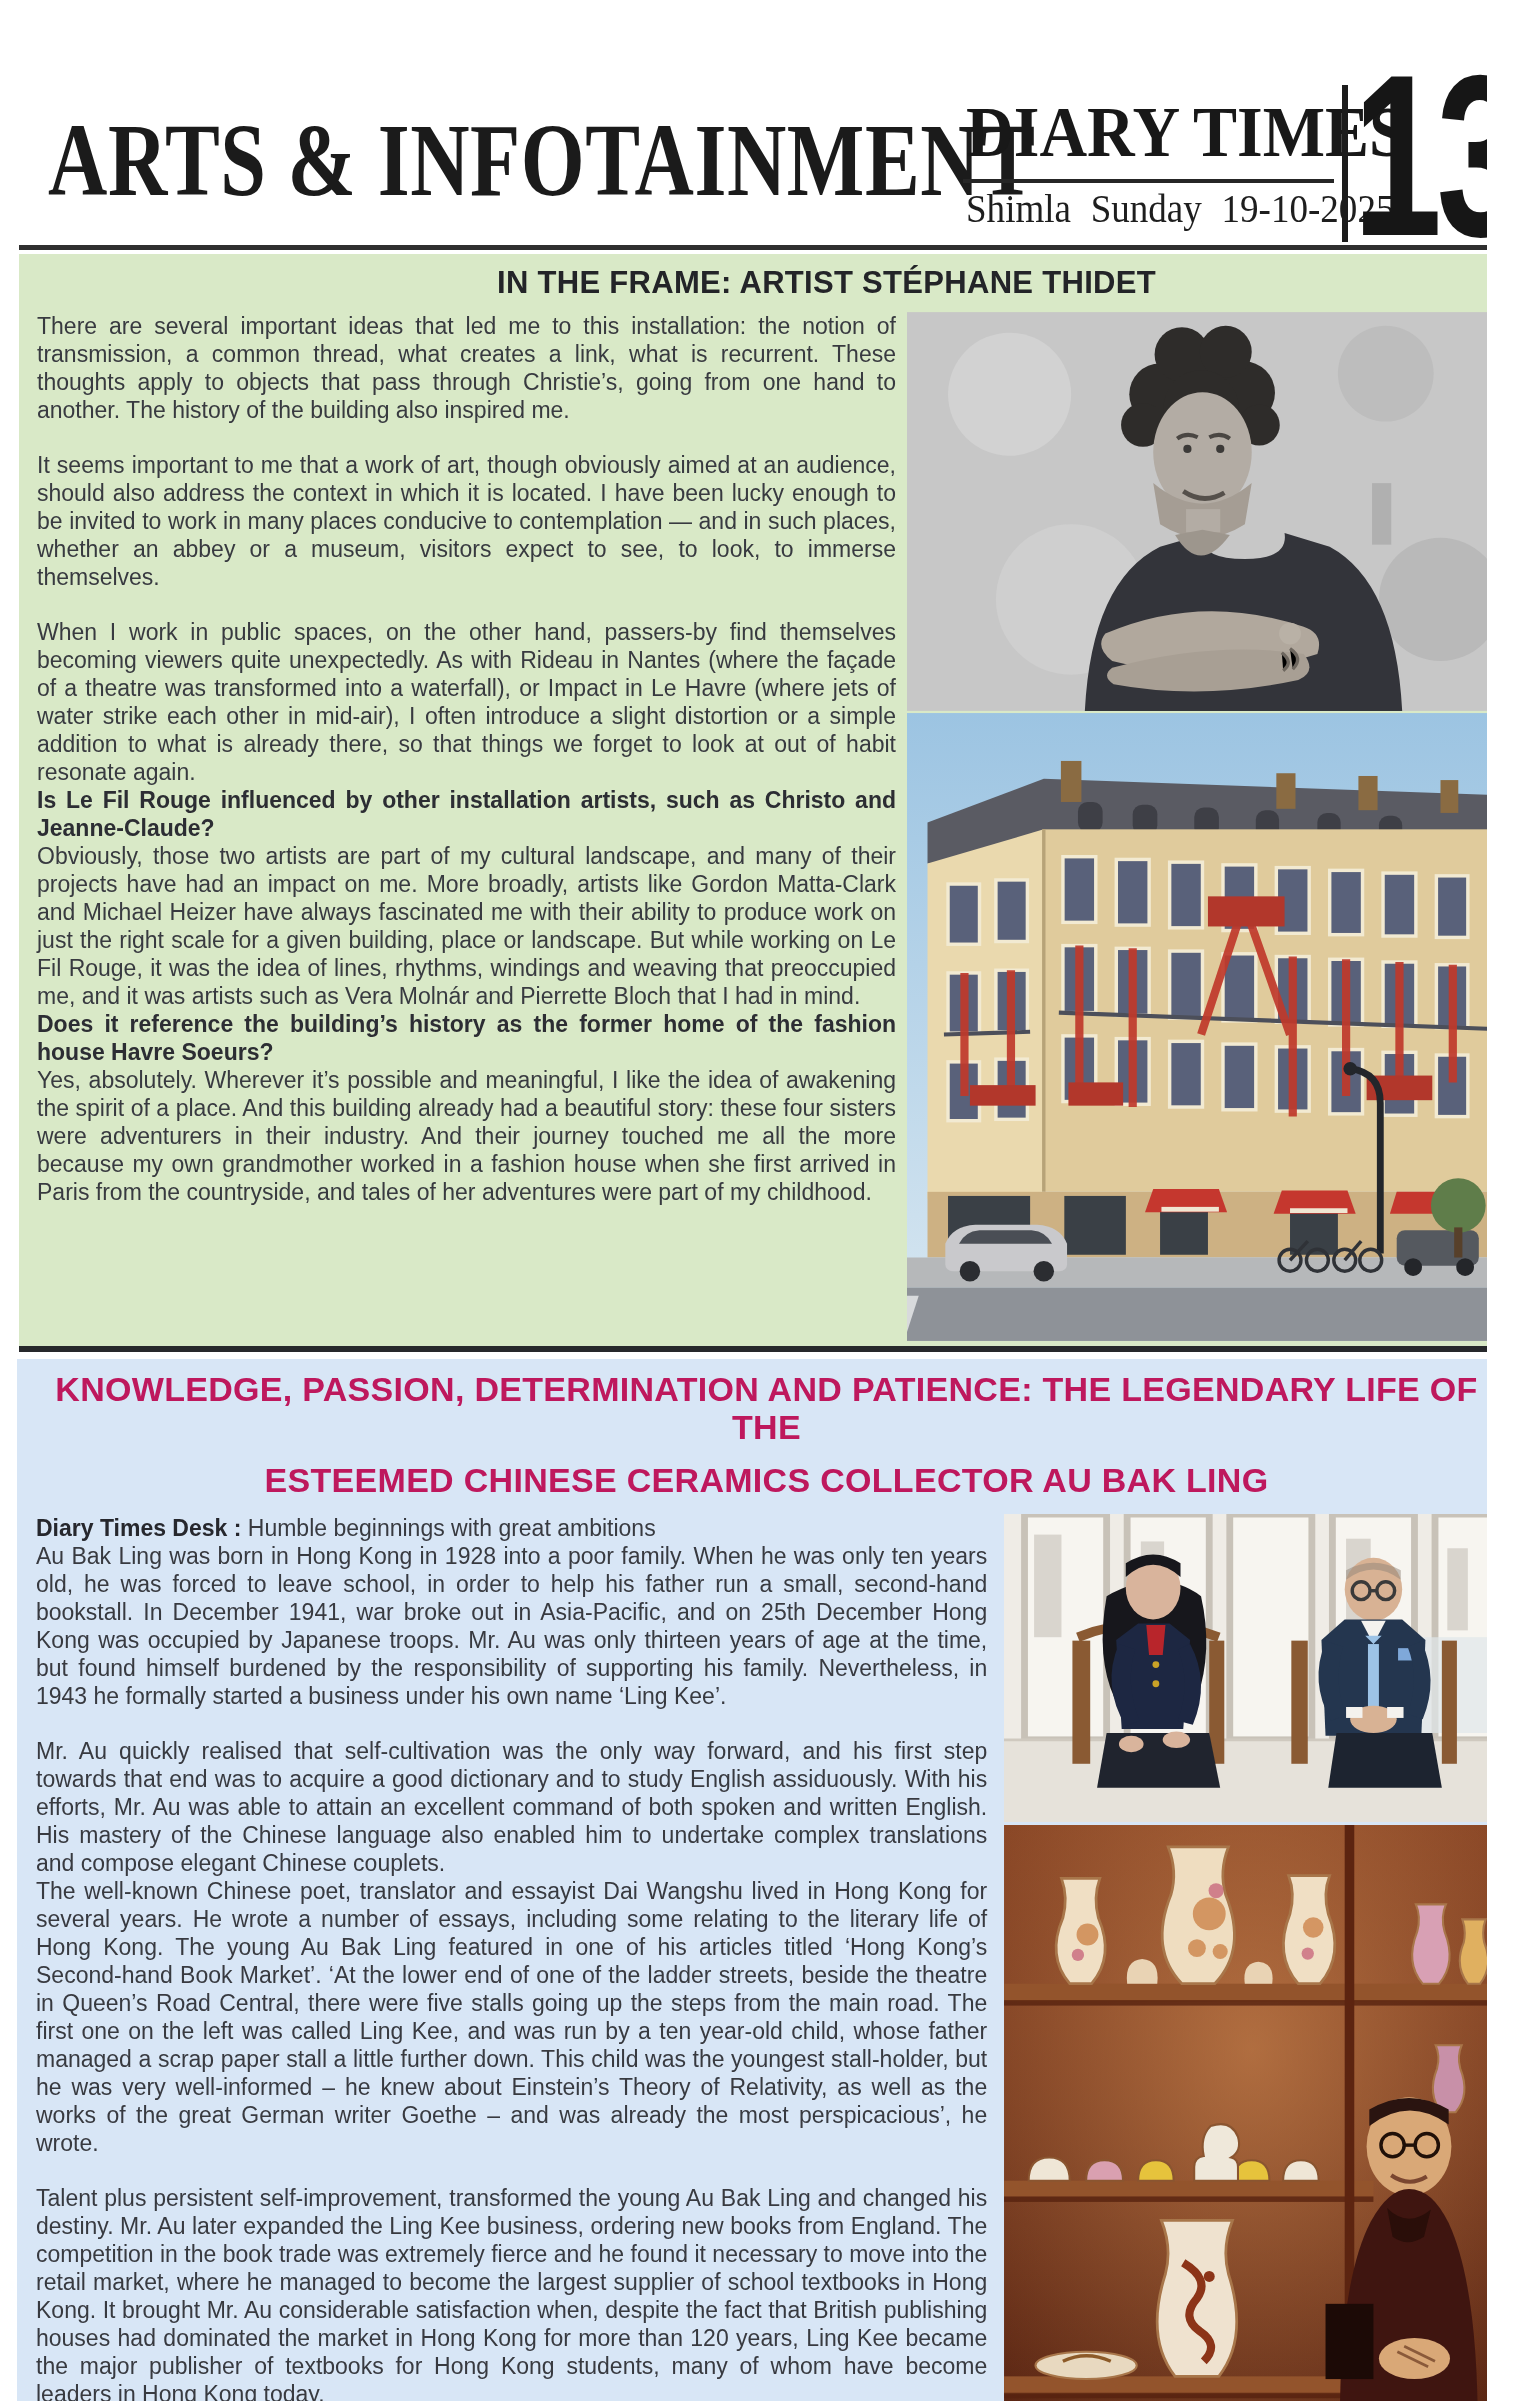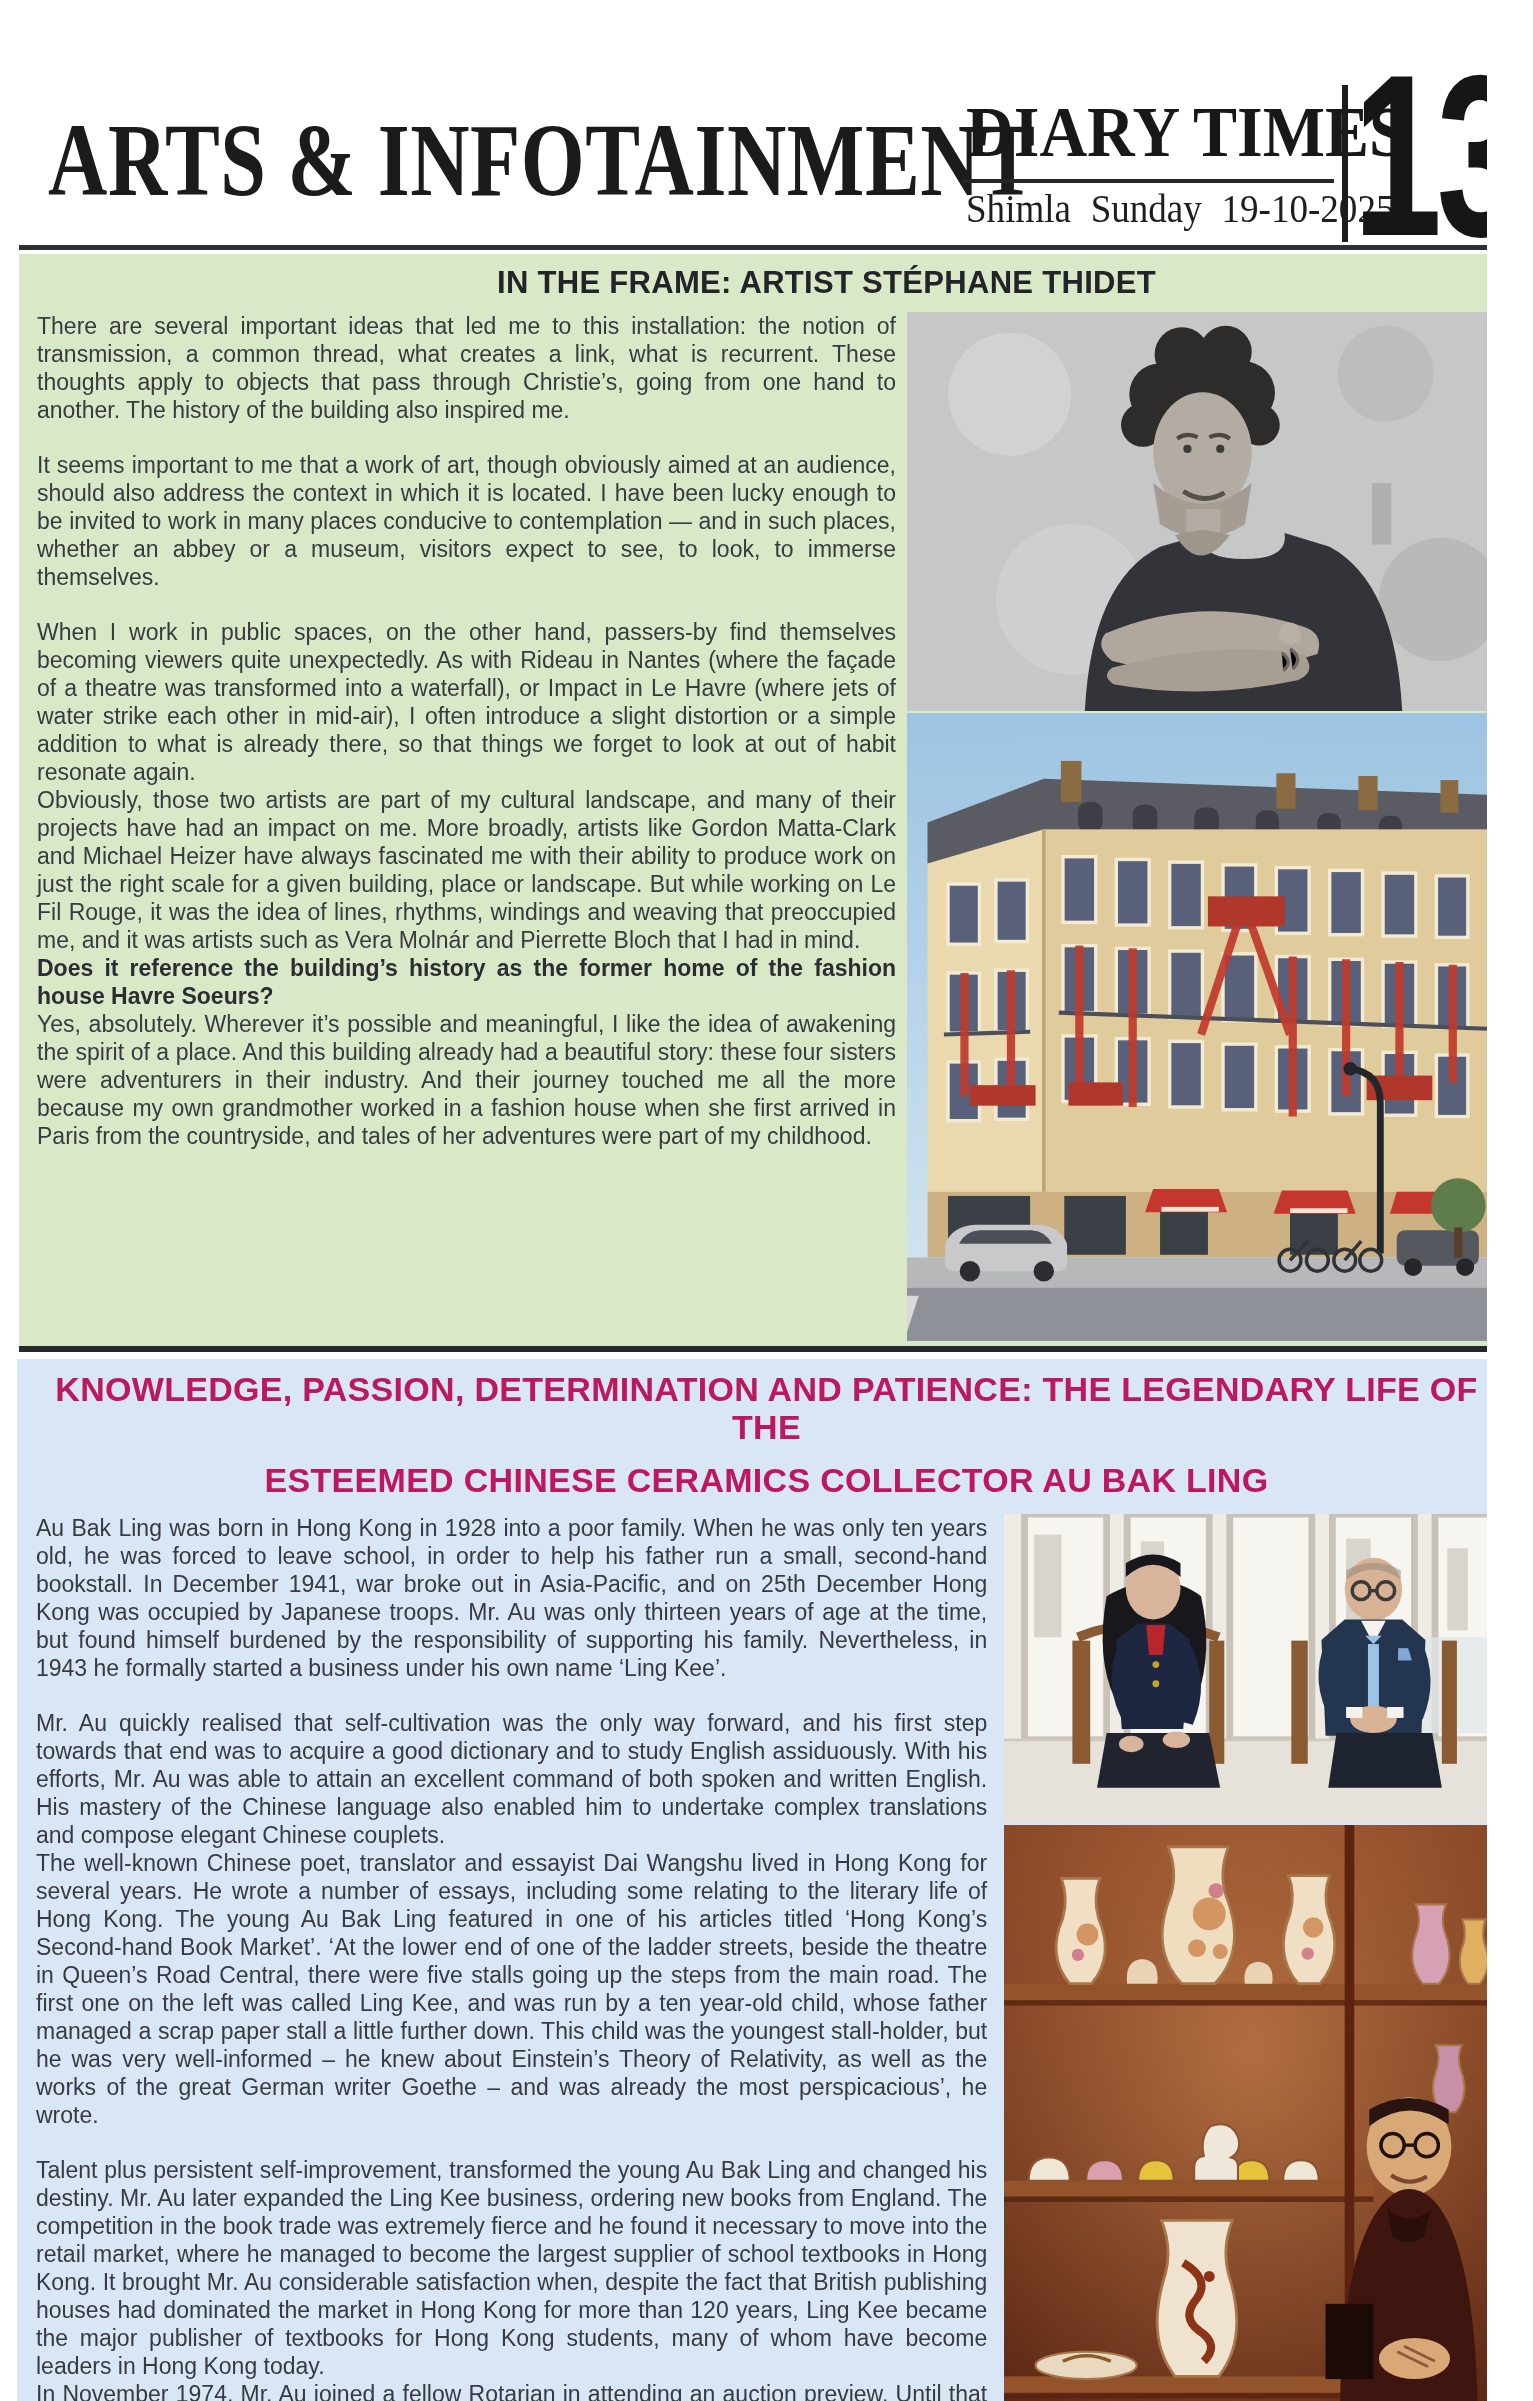--- a/index.html
+++ b/index.html
@@ -72,20 +72,21 @@
 
   <section class="panel-green">
     <div class="a1-title">IN THE FRAME: ARTIST STÉPHANE THIDET</div>
     <div class="a1-content">
       <div class="a1-text">
           <p class="answer">There are several important ideas that led me to this installation: the notion of transmission, a common thread, what creates a link, what is recurrent. These thoughts apply to objects that pass through Christie’s, going from one hand to another. The history of the building also inspired me.</p>
           <p class="spacer"></p>
           <p class="answer">It seems important to me that a work of art, though obviously aimed at an audience, should also address the context in which it is located. I have been lucky enough to be invited to work in many places conducive to contemplation — and in such places, whether an abbey or a museum, visitors expect to see, to look, to immerse themselves.</p>
           <p class="spacer"></p>
           <p class="answer">When I work in public spaces, on the other hand, passers-by find themselves becoming viewers quite unexpectedly. As with Rideau in Nantes (where the façade of a theatre was transformed into a waterfall), or Impact in Le Havre (where jets of water strike each other in mid-air), I often introduce a slight distortion or a simple addition to what is already there, so that things we forget to look at out of habit resonate again.</p>
+          <p class="question">Is Le Fil Rouge influenced by other installation artists, such as Christo and Jeanne-Claude?</p>
           <p class="answer">Obviously, those two artists are part of my cultural landscape, and many of their projects have had an impact on me. More broadly, artists like Gordon Matta-Clark and Michael Heizer have always fascinated me with their ability to produce work on just the right scale for a given building, place or landscape. But while working on Le Fil Rouge, it was the idea of lines, rhythms, windings and weaving that preoccupied me, and it was artists such as Vera Molnár and Pierrette Bloch that I had in mind.</p>
           <p class="question">Does it reference the building’s history as the former home of the fashion house Havre Soeurs?</p>
           <p class="answer">Yes, absolutely. Wherever it’s possible and meaningful, I like the idea of awakening the spirit of a place. And this building already had a beautiful story: these four sisters were adventurers in their industry. And their journey touched me all the more because my own grandmother worked in a fashion house when she first arrived in Paris from the countryside, and tales of her adventures were part of my childhood.</p>
         </div>
       <div class="a1-figs">
 
         <figure>
           <svg width="593" height="399" viewBox="0 0 867 583">
             <rect width="867" height="583" fill="#c7c7c7"></rect>
             <circle cx="150" cy="120" r="90" fill="#d2d2d2"></circle>
@@ -441,20 +442,21 @@
             <g fill="#c98b4e">
                 <rect x="20" y="896" width="660" height="10"></rect>
                 <rect x="20" y="916" width="660" height="8"></rect>
               </g>
           </svg>
         </figure>
 
       </div>
 
       <div>
+          <p class="byline"><b>Diary Times Desk : </b>Humble beginnings with great ambitions</p>
           <p class="answer">Au Bak Ling was born in Hong Kong in 1928 into a poor family. When he was only ten years old, he was forced to leave school, in order to help his father run a small, second-hand bookstall. In December 1941, war broke out in Asia-Pacific, and on 25th December Hong Kong was occupied by Japanese troops. Mr. Au was only thirteen years of age at the time, but found himself burdened by the responsibility of supporting his family. Nevertheless, in 1943 he formally started a business under his own name ‘Ling Kee’.</p>
           <p class="spacer"></p>
           <p class="answer">Mr. Au quickly realised that self-cultivation was the only way forward, and his first step towards that end was to acquire a good dictionary and to study English assiduously. With his efforts, Mr. Au was able to attain an excellent command of both spoken and written English. His mastery of the Chinese language also enabled him to undertake complex translations and compose elegant Chinese couplets.</p>
           <p class="answer">The well-known Chinese poet, translator and essayist Dai Wangshu lived in Hong Kong for several years. He wrote a number of essays, including some relating to the literary life of Hong Kong. The young Au Bak Ling featured in one of his articles titled ‘Hong Kong’s Second-hand Book Market’. ‘At the lower end of one of the ladder streets, beside the theatre in Queen’s Road Central, there were five stalls going up the steps from the main road. The first one on the left was called Ling Kee, and was run by a ten year-old child, whose father managed a scrap paper stall a little further down. This child was the youngest stall-holder, but he was very well-informed – he knew about Einstein’s Theory of Relativity, as well as the works of the great German writer Goethe – and was already the most perspicacious’, he wrote.</p>
           <p class="spacer"></p>
           <p class="answer">Talent plus persistent self-improvement, transformed the young Au Bak Ling and changed his destiny. Mr. Au later expanded the Ling Kee business, ordering new books from England. The competition in the book trade was extremely fierce and he found it necessary to move into the retail market, where he managed to become the largest supplier of school textbooks in Hong Kong. It brought Mr. Au considerable satisfaction when, despite the fact that British publishing houses had dominated the market in Hong Kong for more than 120 years, Ling Kee became the major publisher of textbooks for Hong Kong students, many of whom have become leaders in Hong Kong today.</p>
           <p class="answer">In November 1974, Mr. Au joined a fellow Rotarian in attending an auction preview. Until that time, his interest had only been in Chinese paintings of the Lingnan School. He became enthralled by the great variety of shapes, colours, and decorative styles of the porcelains on display.</p>
         </div>
     </div>
   </section>

